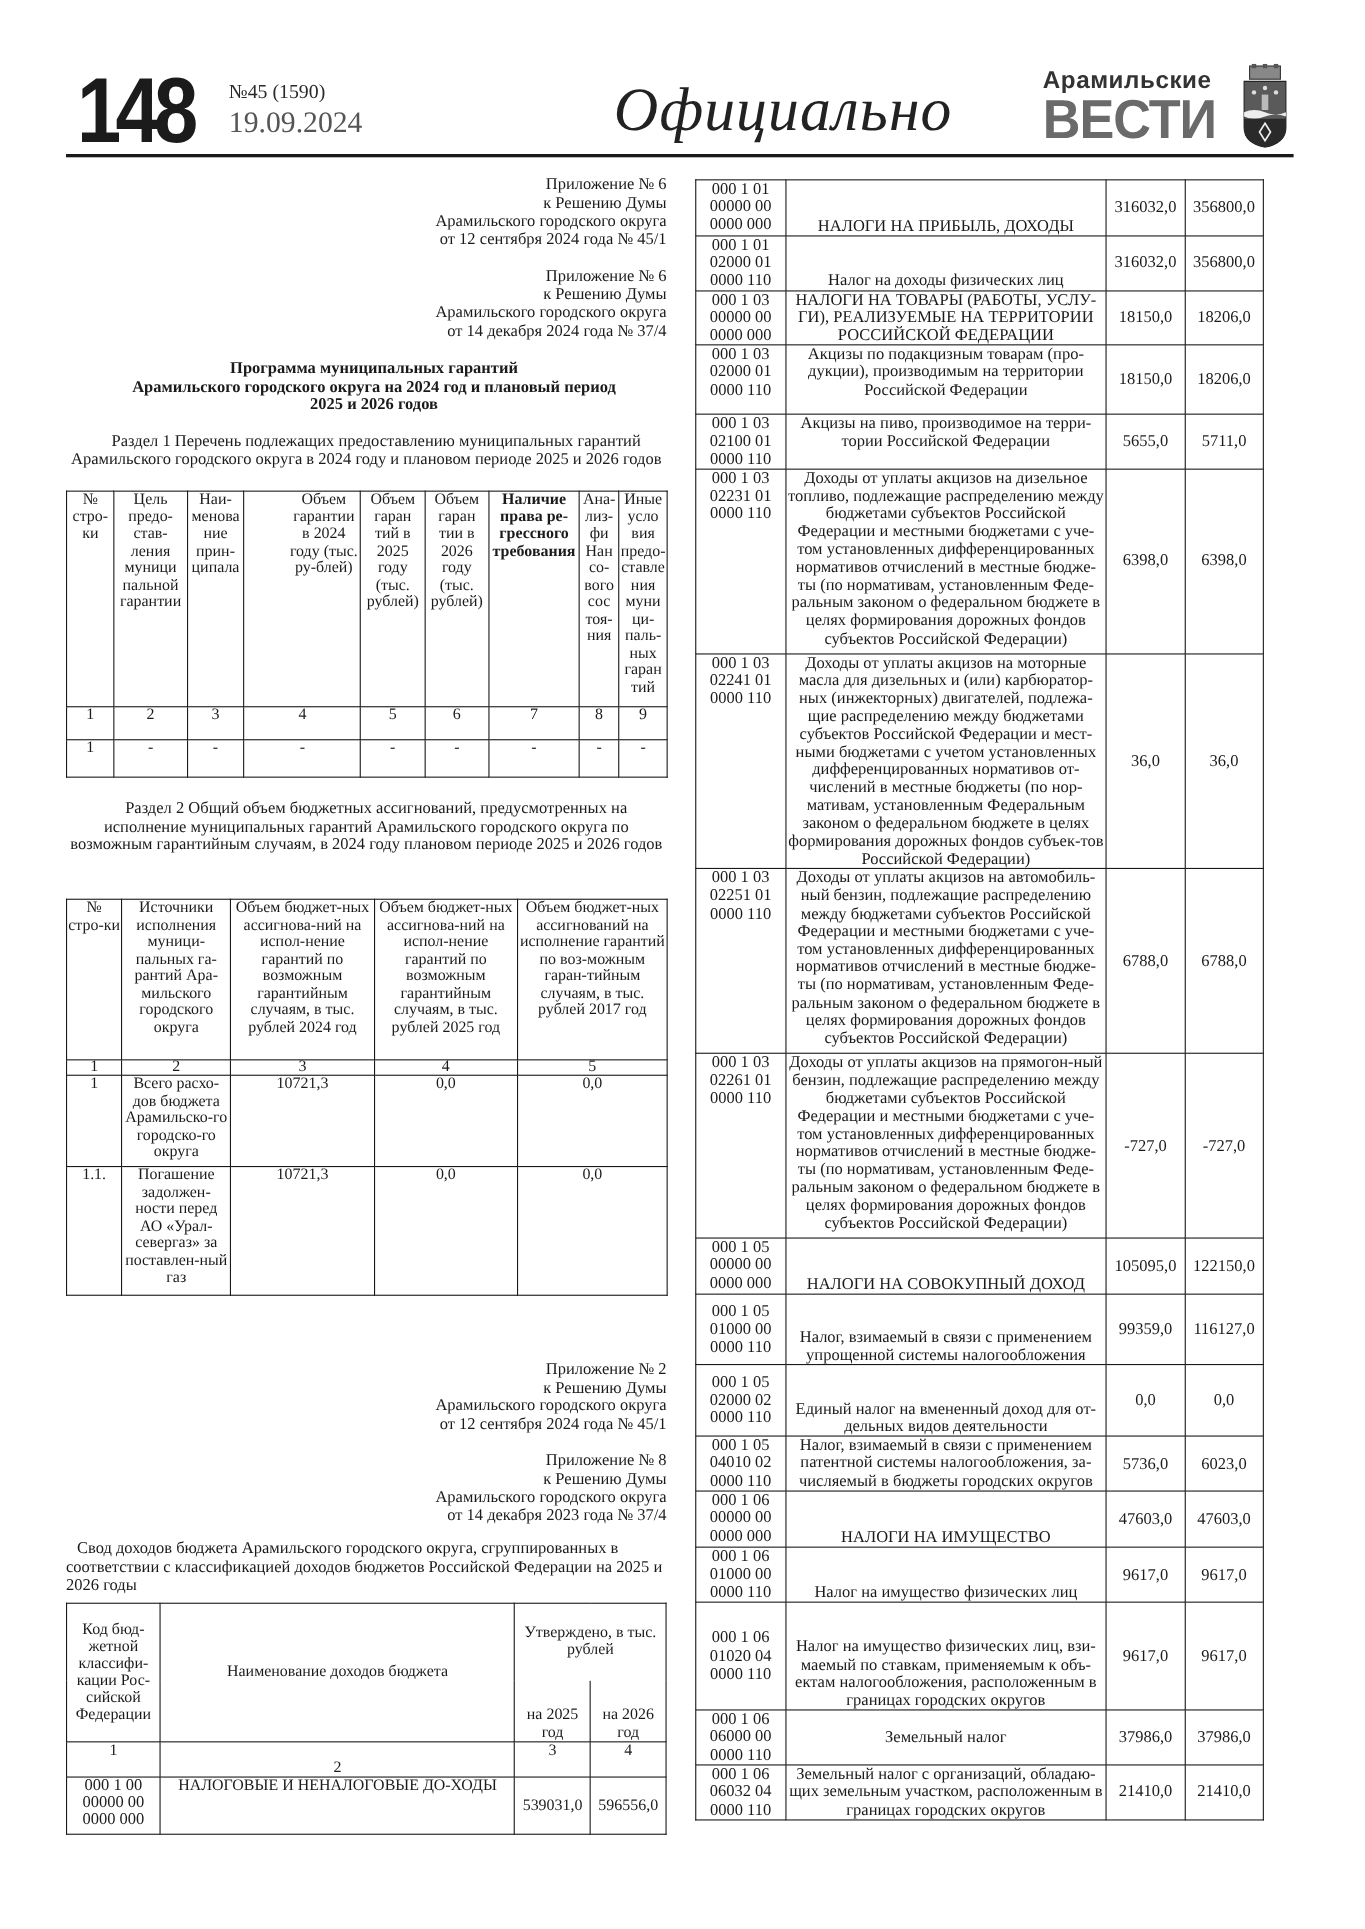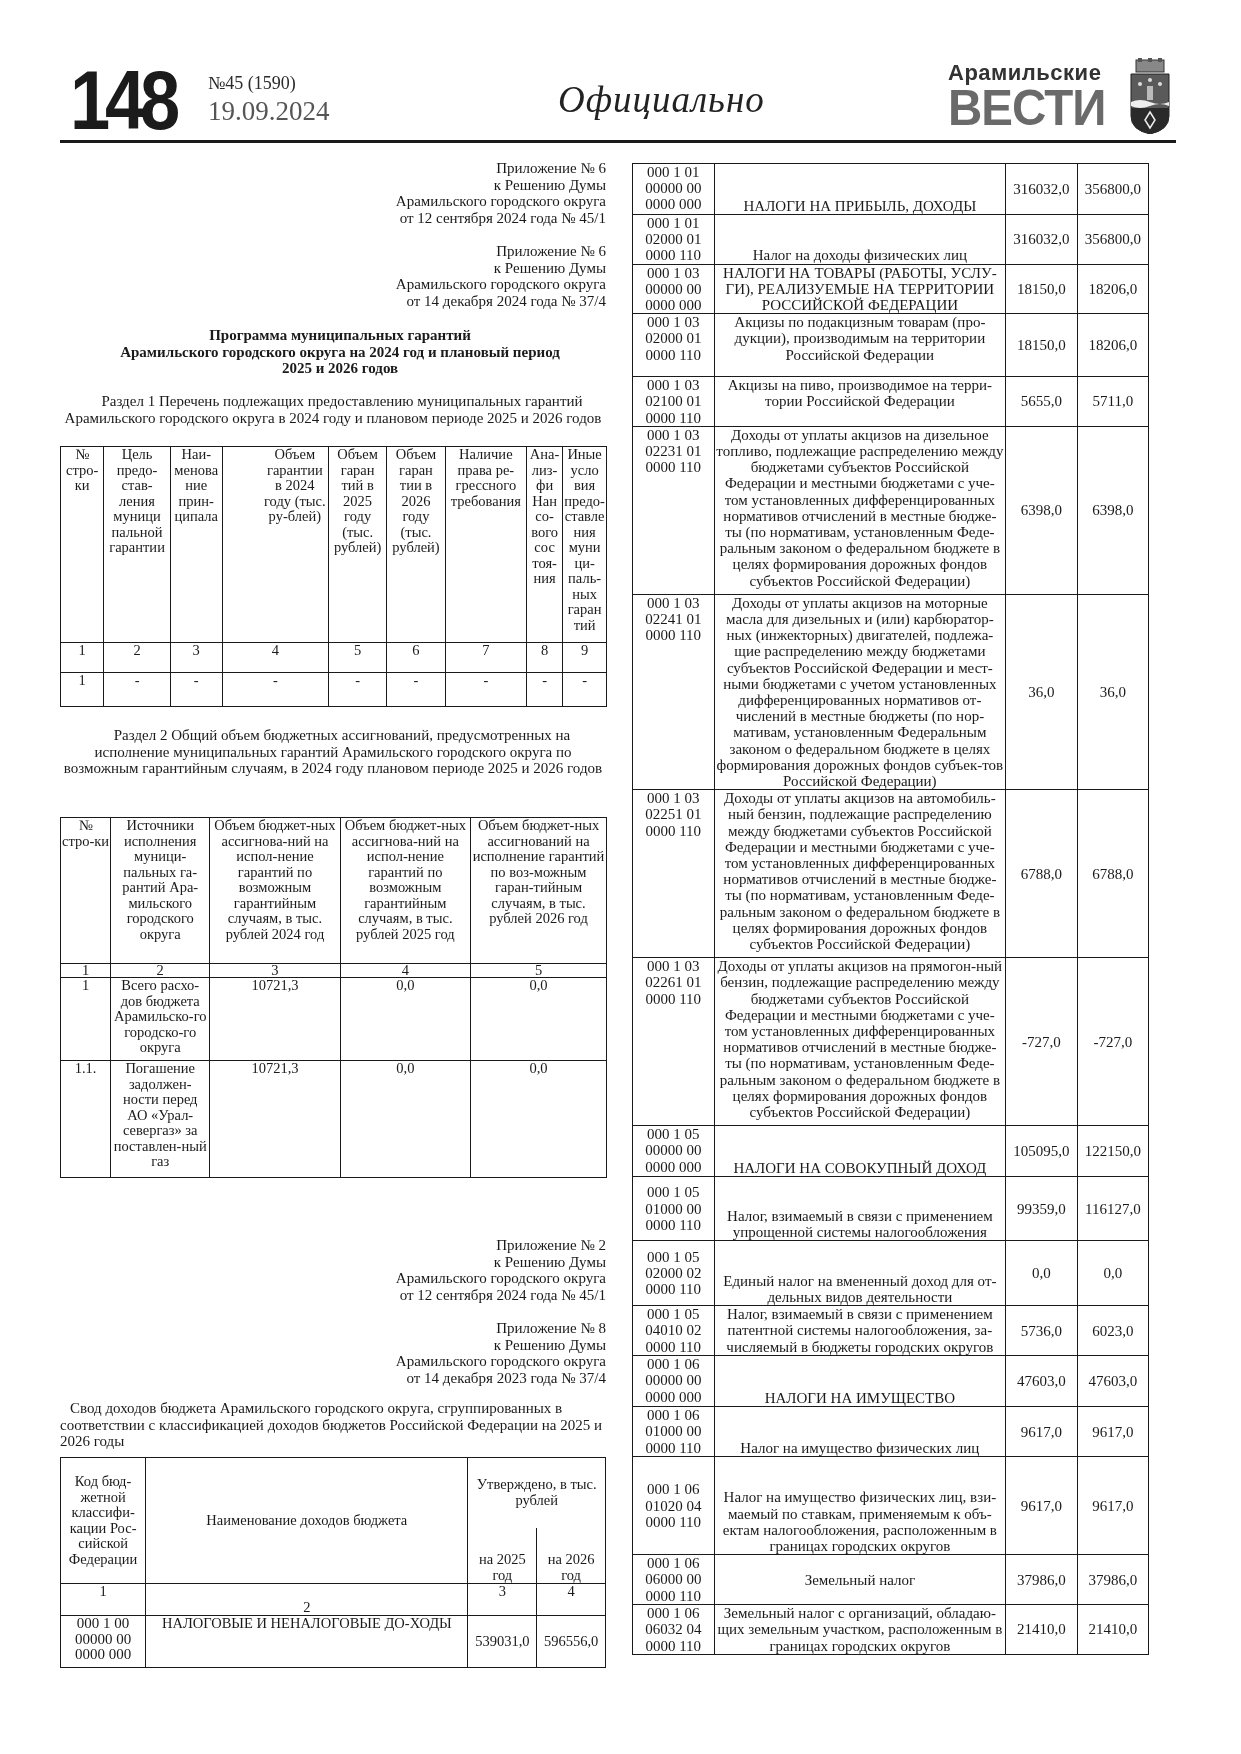--- a/index.html
+++ b/index.html
@@ -5,21 +5,21 @@
   html, body { margin: 0; padding: 0; background: #ffffff; }
   body { width: 1241px; height: 1754px; position: relative; overflow: hidden;
          font-family: "Liberation Serif", "DejaVu Serif", serif; color: #1a1a1a; }
 
   
   .masthead { position: absolute; left: 60px; top: 52px; width: 1116px; height: 90px; }
   .page-num { position: absolute; left: 10px; top: 6px; font-family: "Liberation Sans", "DejaVu Sans", sans-serif;
               font-weight: 700; font-size: 84px; letter-spacing: -6px; line-height: 84px; color: #1b1b1b; transform: scaleX(0.86); transform-origin: left top; }
   .issue { position: absolute; left: 148px; top: 18px; font-size: 18px; line-height: 27px; color: #2a2a2a; }
   .issue-date { position: absolute; left: 148px; top: 46px; font-size: 27px; line-height: 27px; color: #555; }
-  .section-title { position: absolute; left: 498px; top: 18px; font-style: italic; font-size: 37px; line-height: 60px; color: #222; letter-spacing: 1px; }
+  .section-title { position: absolute; left: 498px; top: 18px; font-style: italic; font-size: 56px; line-height: 60px; color: #222; letter-spacing: 1px; }
   .brand { position: absolute; left: 888px; top: 10px; width: 220px; }
   .brand-top { font-family: "Liberation Sans", "DejaVu Sans", sans-serif; font-weight: 700; font-size: 22px; color: #333; line-height: 22px; letter-spacing: 0.5px; }
   .brand-main { font-family: "Liberation Sans", "DejaVu Sans", sans-serif; font-weight: 700; font-size: 50px; color: #6a6a6a; line-height: 48px; letter-spacing: -1px; transform: scaleX(0.95); transform-origin: left top; }
   .crest { position: absolute; left: 1068px; top: 6px; width: 44px; height: 76px; }
   .head-rule { position: absolute; left: 60px; top: 140px; width: 1116px; height: 3px; background: #1a1a1a; }
 
   
   .appendix { position: absolute; left: 60px; width: 546px; text-align: right; font-size: 15px; line-height: 16.5px; }
   .doc-title { position: absolute; left: 60px; width: 560px; text-align: center; font-weight: 700; font-size: 15px; line-height: 16.5px; }
   .para { position: absolute; left: 60px; width: 546px; font-size: 15px; line-height: 16.5px; text-align: center; }
@@ -91,21 +91,21 @@
 
 <table class="t1">
   <tbody>
       <tr style="height:196px;">
     <th style="width:42px;">№ стро-ки</th>
     <th style="width:65px;">Цель предо-став-ления муници пальной гарантии</th>
     <th style="width:50px;">Наи-менова ние прин-ципала</th>
     <th style="width:66px;padding-left:40px;">Объем гарантии в 2024 году (тыс. ру-блей)</th>
     <th style="width:57px;">Объем гаран тий в 2025 году (тыс. рублей)</th>
     <th style="width:57px;">Объем гаран тии в 2026 году (тыс. рублей)</th>
-    <th style="width:80px;">Наличие права ре-грессного требования</th>
+    <th style="width:80px;font-weight:bold;">Наличие права ре-грессного требования</th>
     <th style="width:34px;">Ана-лиз-фи Нан со-вого сос тоя-ния</th>
     <th style="width:40px;">Иные усло вия предо-ставле ния муни ци-паль-ных гаран тий</th>
   </tr>
   <tr style="height:30px;">
     <td>1</td>
     <td>2</td>
     <td>3</td>
     <td>4</td>
     <td>5</td>
     <td>6</td>
@@ -129,21 +129,21 @@
 
 <div class="para" style="top:727px; text-indent:18px;">Раздел 2 Общий объем бюджетных ассигнований, предусмотренных на исполнение муниципальных гарантий Арамильского городского округа по возможным гарантийным случаям, в 2024 году плановом периоде 2025 и 2026 годов</div>
 
 <table class="t2">
   <tbody>
       <tr style="height:146px;">
     <th style="width:42px;">№ стро-ки</th>
     <th style="width:86px;">Источники исполнения муници-пальных га-рантий Ара-мильского городского округа</th>
     <th style="width:114px;">Объем бюджет-ных ассигнова-ний на испол-нение гарантий по возможным гарантийным случаям, в тыс. рублей 2024 год</th>
     <th style="width:114px;">Объем бюджет-ных ассигнова-ний на испол-нение гарантий по возможным гарантийным случаям, в тыс. рублей 2025 год</th>
-    <th style="width:119px;">Объем бюджет-ных ассигнований на исполнение гарантий по воз-можным гаран-тийным случаям, в тыс. рублей 2026 год</th>
+    <th style="width:119px;">Объем бюджет-ных ассигнований на исполнение гарантий по воз-можным гаран-тийным случаям, в тыс. рублей 2017 год</th>
   </tr>
   <tr style="height:14px; line-height:13px;">
     <td>1</td>
     <td>2</td>
     <td>3</td>
     <td>4</td>
     <td>5</td>
   </tr>
   <tr style="height:83px;">
     <td>1</td>

